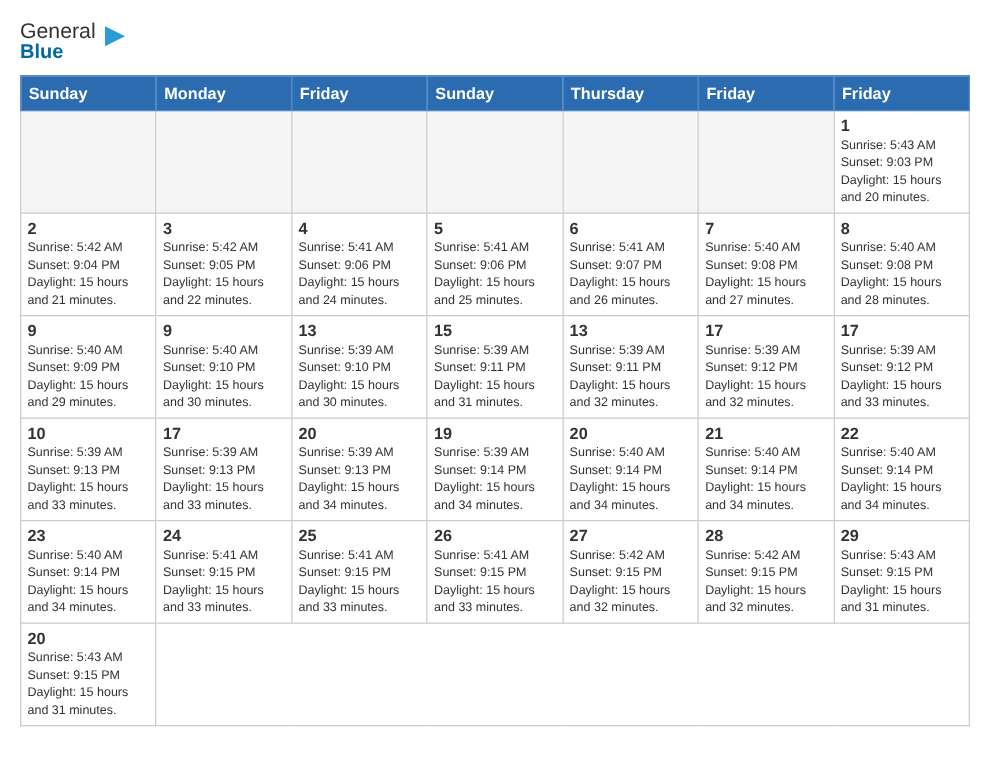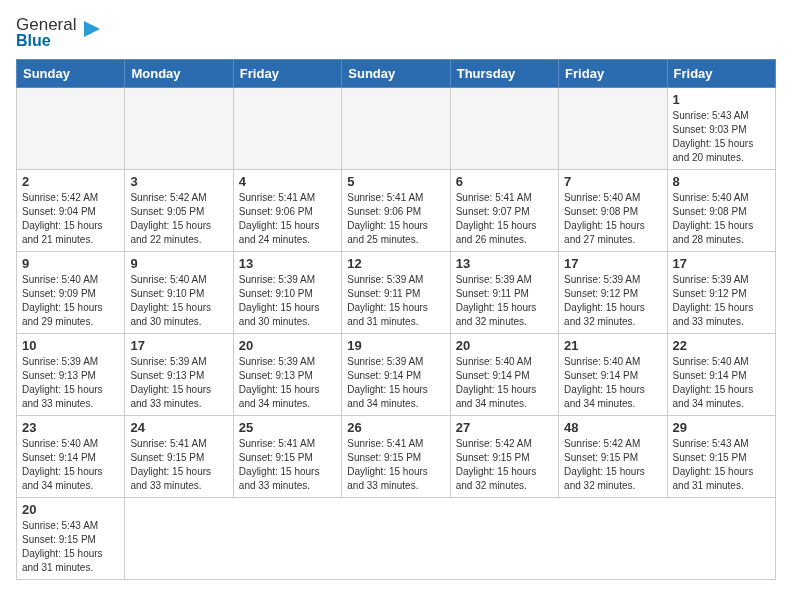--- a/index.html
+++ b/index.html
@@ -188,21 +188,21 @@
 and 30 minutes.</div>
         </td>
         <td>
           <div class="day-number">13</div>
           <div class="day-info" style="white-space: pre-line;">Sunrise: 5:39 AM
 Sunset: 9:10 PM
 Daylight: 15 hours
 and 30 minutes.</div>
         </td>
         <td>
-          <div class="day-number">12</div>
+          <div class="day-number">15</div>
           <div class="day-info" style="white-space: pre-line;">Sunrise: 5:39 AM
 Sunset: 9:11 PM
 Daylight: 15 hours
 and 31 minutes.</div>
         </td>
         <td>
           <div class="day-number">13</div>
           <div class="day-info" style="white-space: pre-line;">Sunrise: 5:39 AM
 Sunset: 9:11 PM
 Daylight: 15 hours
@@ -304,21 +304,21 @@
 and 33 minutes.</div>
         </td>
         <td>
           <div class="day-number">27</div>
           <div class="day-info" style="white-space: pre-line;">Sunrise: 5:42 AM
 Sunset: 9:15 PM
 Daylight: 15 hours
 and 32 minutes.</div>
         </td>
         <td>
-          <div class="day-number">48</div>
+          <div class="day-number">28</div>
           <div class="day-info" style="white-space: pre-line;">Sunrise: 5:42 AM
 Sunset: 9:15 PM
 Daylight: 15 hours
 and 32 minutes.</div>
         </td>
         <td>
           <div class="day-number">29</div>
           <div class="day-info" style="white-space: pre-line;">Sunrise: 5:43 AM
 Sunset: 9:15 PM
 Daylight: 15 hours

